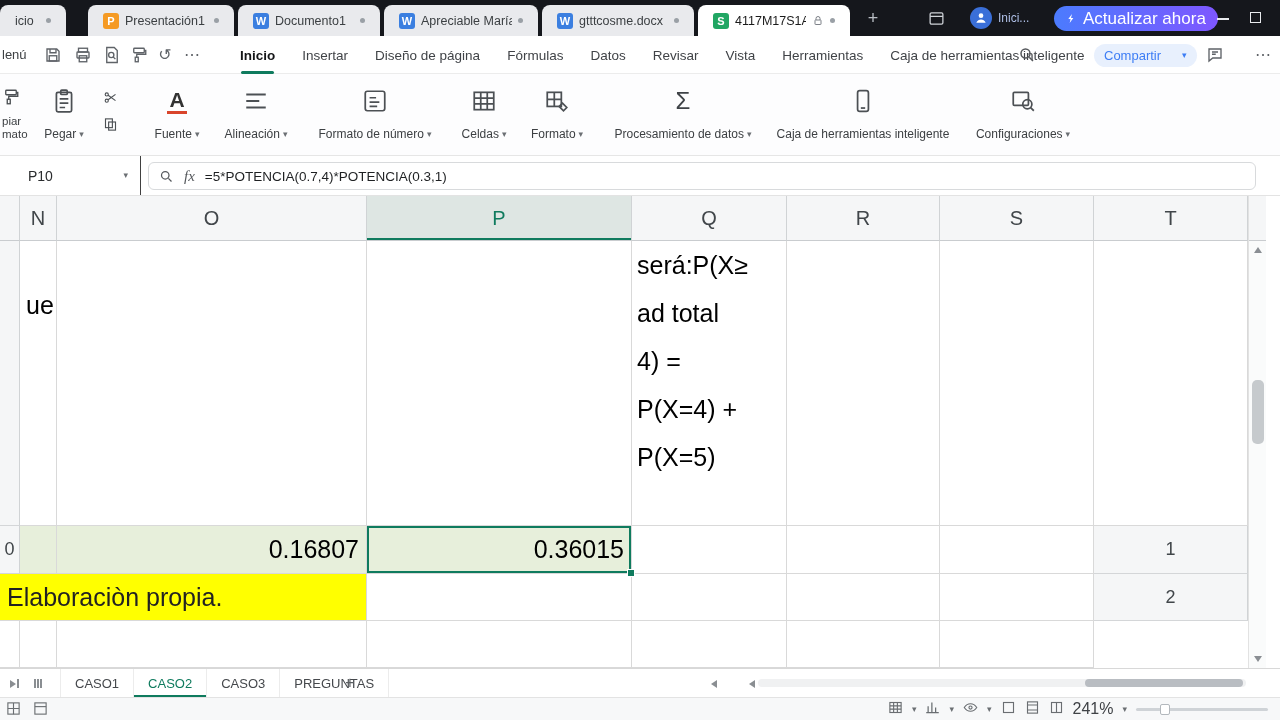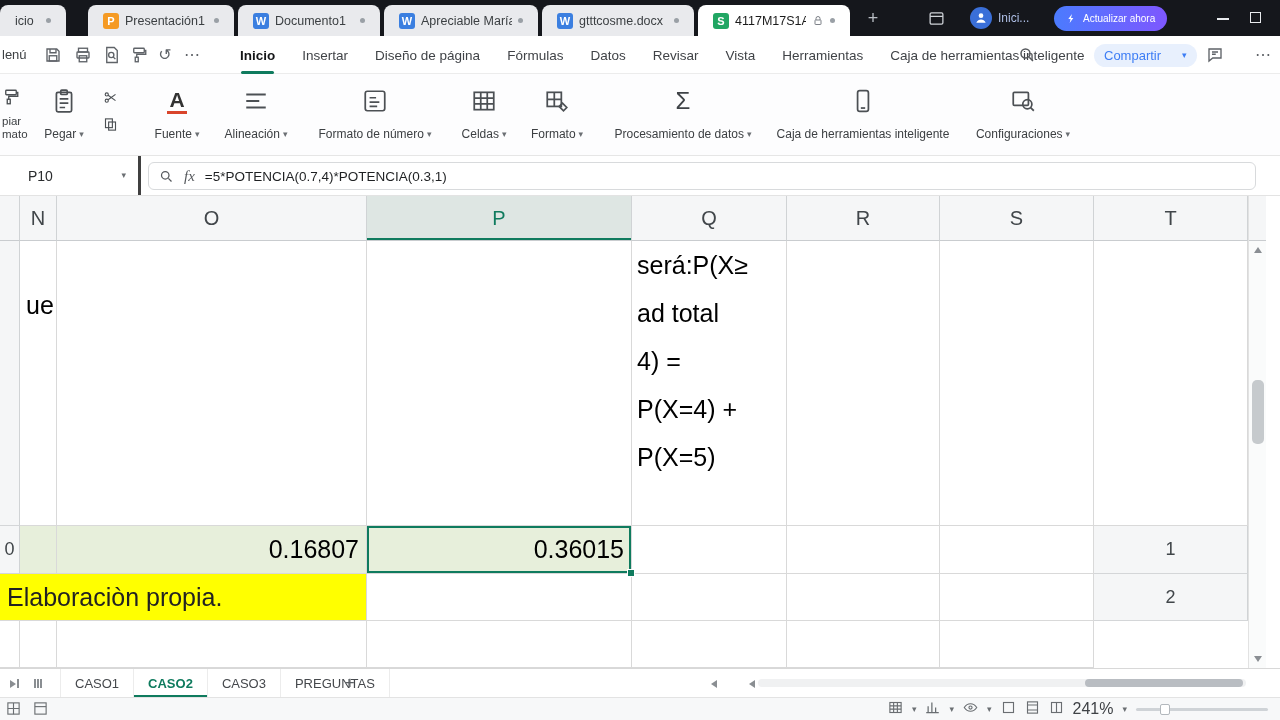--- a/index.html
+++ b/index.html
@@ -21,21 +21,21 @@
   .tab-dot{width:5px;height:5px;border-radius:50%;background:#9aa0a6;flex:none}
   .locksvg{width:12px;height:12px;color:#7d8188;flex:none}
   .tb-plus{position:absolute;left:862px;top:7px;width:22px;height:22px;color:#b9bec4;font-size:18px;
            display:flex;align-items:center;justify-content:center}
   .tb-window{position:absolute;left:928px;top:10px;width:17px;height:17px;color:#cfd3d8}
   .avatar{position:absolute;left:970px;top:7px;width:22px;height:22px;border-radius:50%;background:#3a6fd8;
           display:flex;align-items:center;justify-content:center;color:#fff}
   .avatar svg{width:14px;height:14px}
   .user-label{position:absolute;left:998px;top:11px;font-size:12px;color:#aebfe6;white-space:nowrap}
   .update-btn{position:absolute;left:1054px;top:6px;height:25px;padding:0 12px;border-radius:13px;
-              background:linear-gradient(90deg,#4b7bfe,#7e57ff);color:#fff;font-size:10px;
+              background:linear-gradient(90deg,#4b7bfe,#7e57ff);color:#fff;font-size:17px;
               display:flex;align-items:center;gap:6px;white-space:nowrap}
   .update-btn svg{width:11px;height:11px}
   .win-min{position:absolute;left:1212px;top:8px;width:22px;height:22px;display:flex;align-items:center;justify-content:center}
   .win-min i{display:block;width:12px;height:2px;background:#e8eaed}
   .win-max{position:absolute;left:1250px;top:12px;width:11px;height:11px;border:1.5px solid #e8eaed}
 
   
   .quickbar{position:absolute;left:0;top:36px;width:1280px;height:38px;background:#fff;border-bottom:1px solid #ececec}
   .menu-label{position:absolute;left:2px;top:11px;font-size:13px;color:#3d4043}
   .qicon{position:absolute;top:10px;width:18px;height:18px;color:#5f6368}
@@ -64,21 +64,21 @@
   .cutg .glabel{display:block;font-size:11.5px;line-height:13px}
   .cutg .bicon{height:22px}
   .cutg .bicon svg{width:18px;height:18px}
   .smallcol{left:92px;width:36px;justify-content:flex-start;gap:8px;padding-top:8px}
   .smallcol svg{width:15px;height:15px;color:#4c5054}
   .aicon{font-size:21px;font-weight:bold;color:#333;border-bottom:3px solid #d9452c;padding:0 2px;line-height:22px}
   .sigicon{font-size:24px;color:#3f4347;line-height:26px}
 
   
   .fbar{position:absolute;left:0;top:156px;width:1280px;height:40px;background:#fff;border-bottom:1px solid #e3e3e3}
-  .namebox{position:absolute;left:0;top:0;width:141px;height:39px;border-right:3px solid #404040;display:flex;align-items:center}
+  .namebox{position:absolute;left:0;top:0;width:141px;height:39px;border-right:1px solid #404040;display:flex;align-items:center}
   .nb-text{padding-left:28px;font-size:14px;color:#2a2c2e;flex:1}
   .nb-caret{margin-right:12px}
   .finput{position:absolute;left:148px;top:6px;width:1108px;height:28px;border:1px solid #d8dadc;border-radius:6px;
           display:flex;align-items:center;gap:10px;padding:0 10px;background:#fff}
   .fmag{width:15px;height:15px;color:#55585c;flex:none}
   .fx{font-style:italic;font-family:"Liberation Serif",serif;font-size:15px;color:#55585c}
   .formula{font-size:13.5px;color:#1f2123;white-space:nowrap}
 
   
   .grid{position:absolute;left:0;top:196px;width:1248px;height:472px;display:grid;background:#fff;
@@ -109,21 +109,21 @@
 
   
   .sheetbar{position:absolute;left:0;top:668px;width:1280px;height:29px;background:#fff;border-top:1px solid #d8d8d8}
   .snav{position:absolute;top:8px;width:16px;height:13px;display:flex;align-items:center;justify-content:center;gap:1px}
   .tri-r{width:0;height:0;border-top:4px solid transparent;border-bottom:4px solid transparent;border-left:6px solid #8a8e92}
   .tri-l{width:0;height:0;border-top:4px solid transparent;border-bottom:4px solid transparent;border-right:6px solid #8a8e92}
   .nav-bar{width:2px;height:9px;background:#8a8e92}
   .stabs{position:absolute;left:60px;top:0;height:28px;display:flex}
   .stab{padding:0 14px;font-size:13px;color:#45484c;display:flex;align-items:center;border-right:1px solid #ececec;background:#fff}
   .stab:first-child{border-left:1px solid #ececec}
-  .stab.active{color:var(--accent);font-weight:bold;box-shadow:inset 0 -2px 0 var(--accent)}
+  .stab.active{color:var(--accent);font-weight:normal;box-shadow:inset 0 -2px 0 var(--accent)}
   .sheet-add{position:absolute;left:340px;top:4px;width:20px;height:20px;font-size:16px;color:#5a5e62;
              display:flex;align-items:center;justify-content:center}
   .htrack{position:absolute;left:758px;top:10px;width:488px;height:8px;border-radius:4px;background:#f0f1f2}
   .hthumb{position:absolute;left:327px;top:0;width:158px;height:8px;border-radius:4px;background:#b9bdc2}
 
   
   .statusbar{position:absolute;left:0;top:697px;width:1280px;height:23px;background:#f7f8f9;border-top:1px solid #e3e3e3}
   .sb-left{position:absolute;left:6px;top:3px;display:flex;gap:12px;color:#6a6e72}
   .sb-left svg{width:15px;height:15px}
   .sb-right{position:absolute;right:12px;top:0;height:22px;display:flex;align-items:center;gap:9px;color:#6a6e72}

